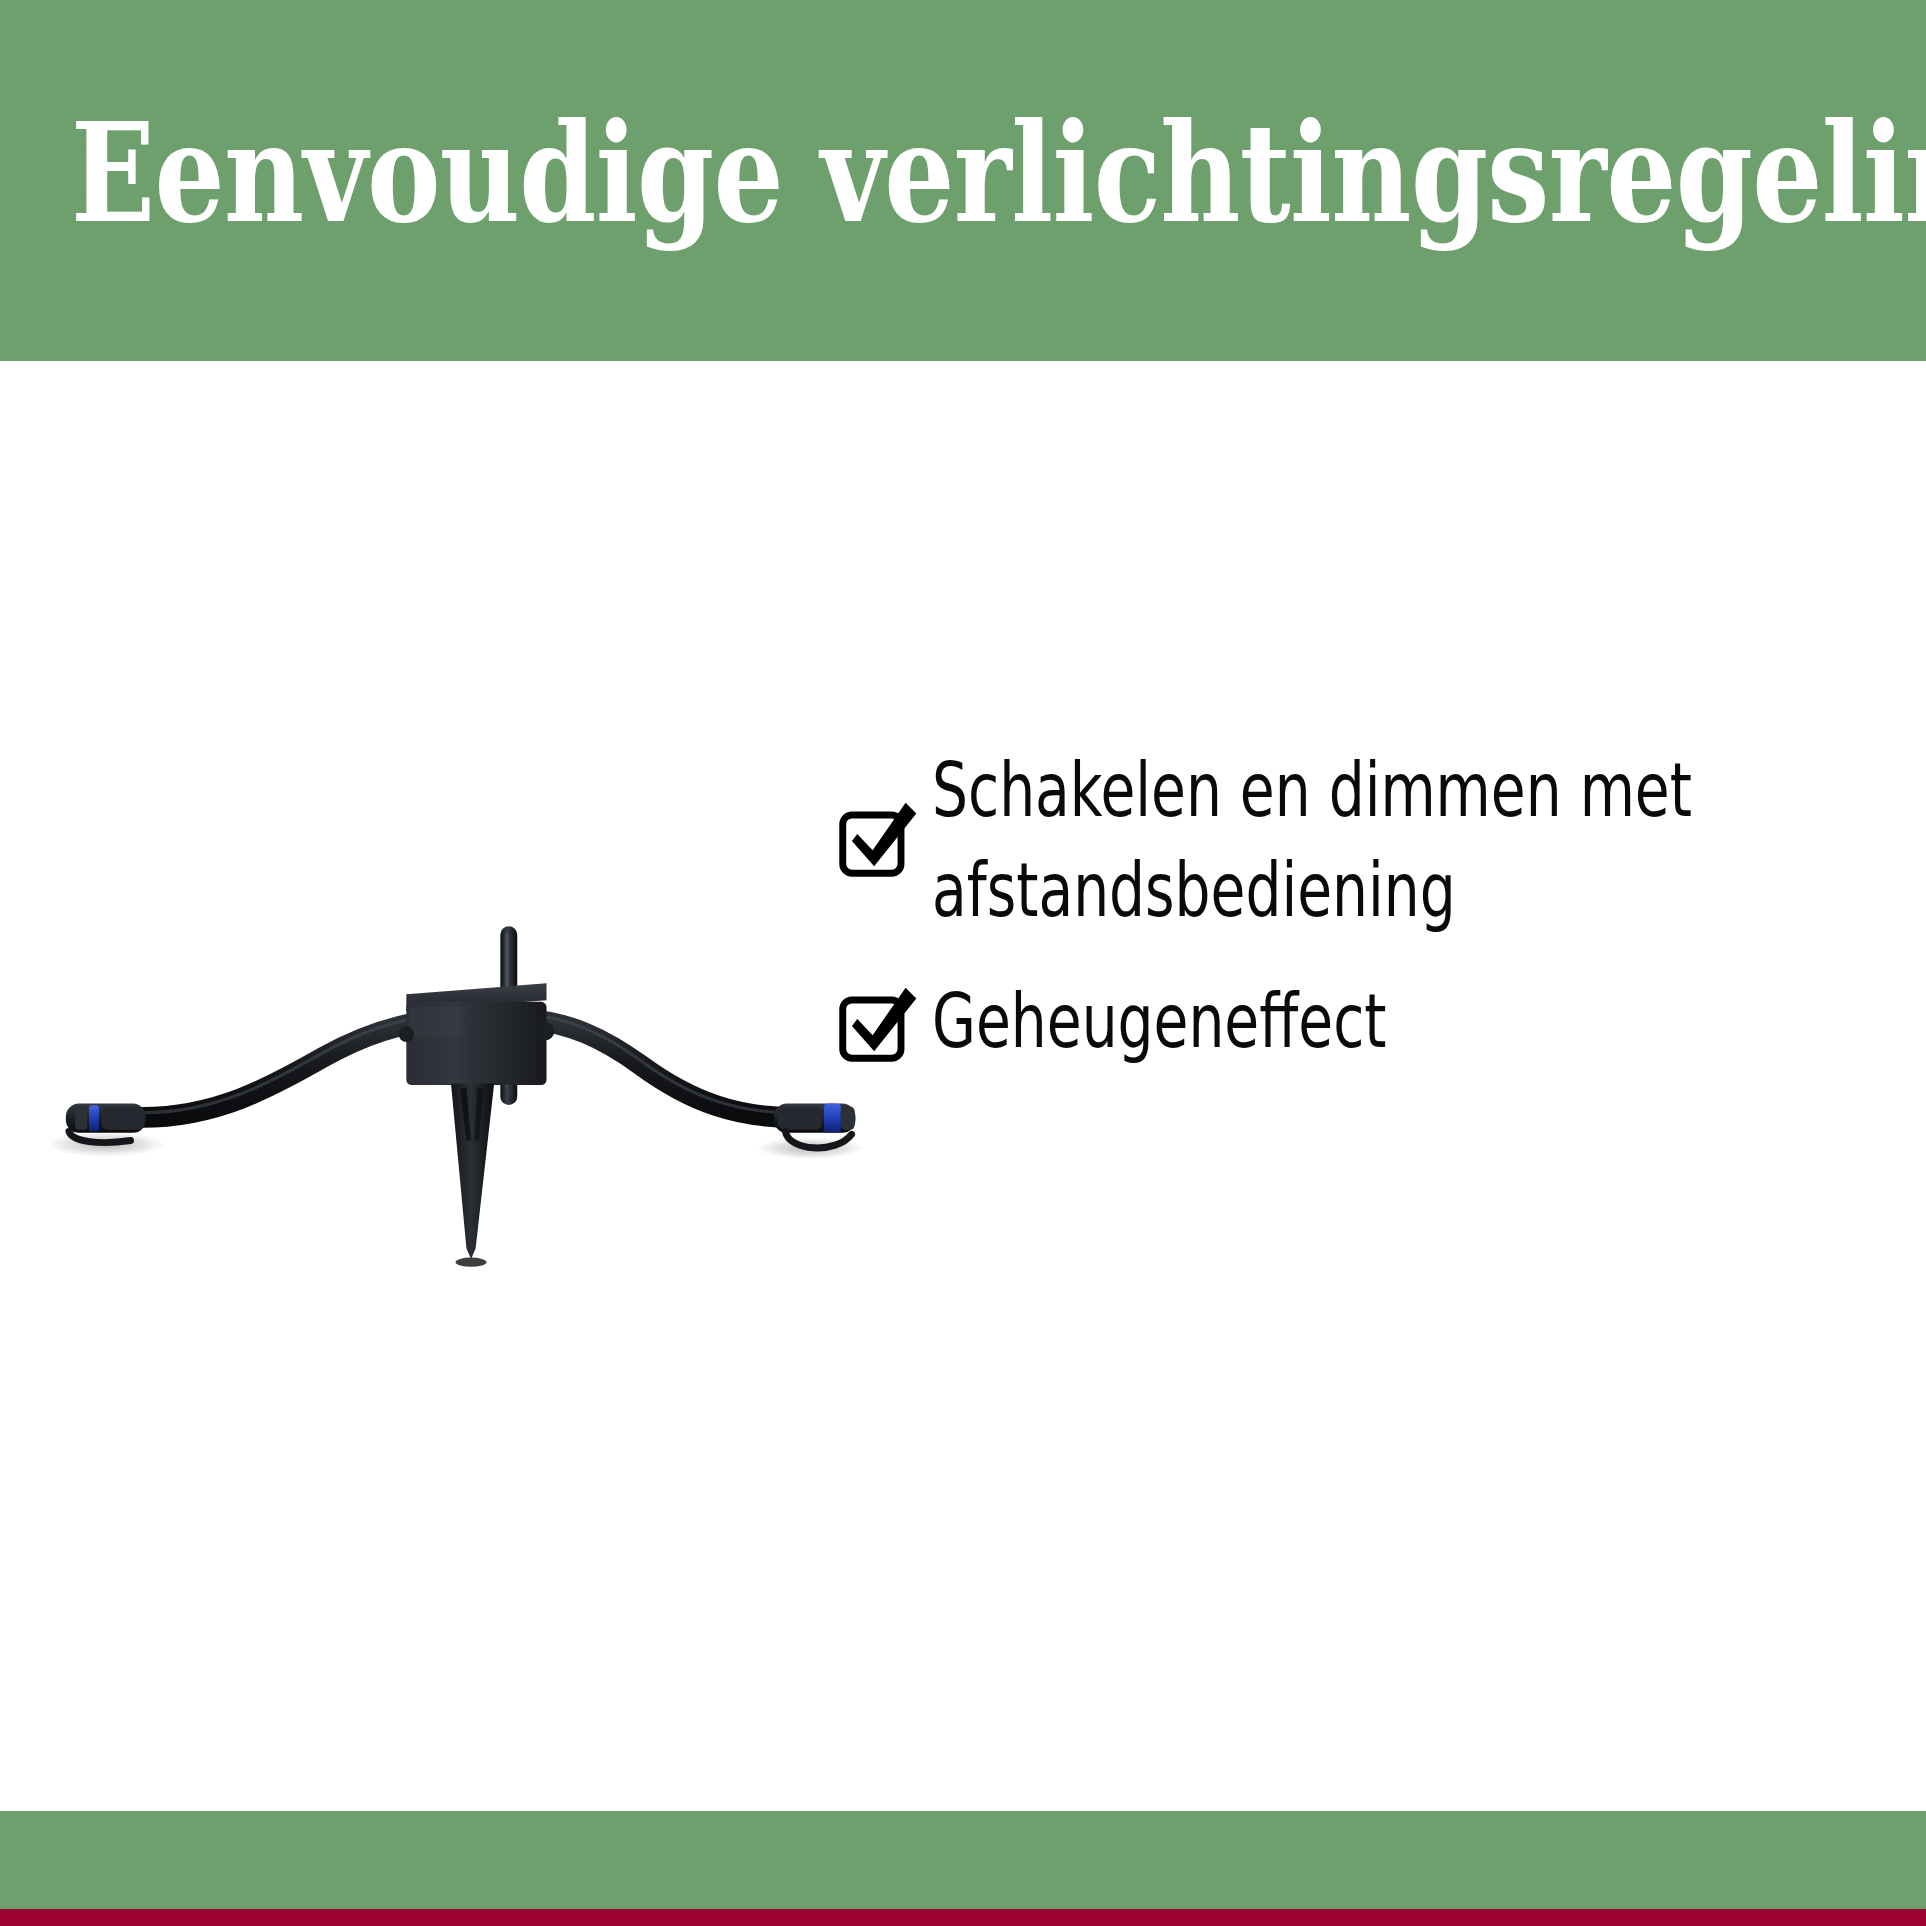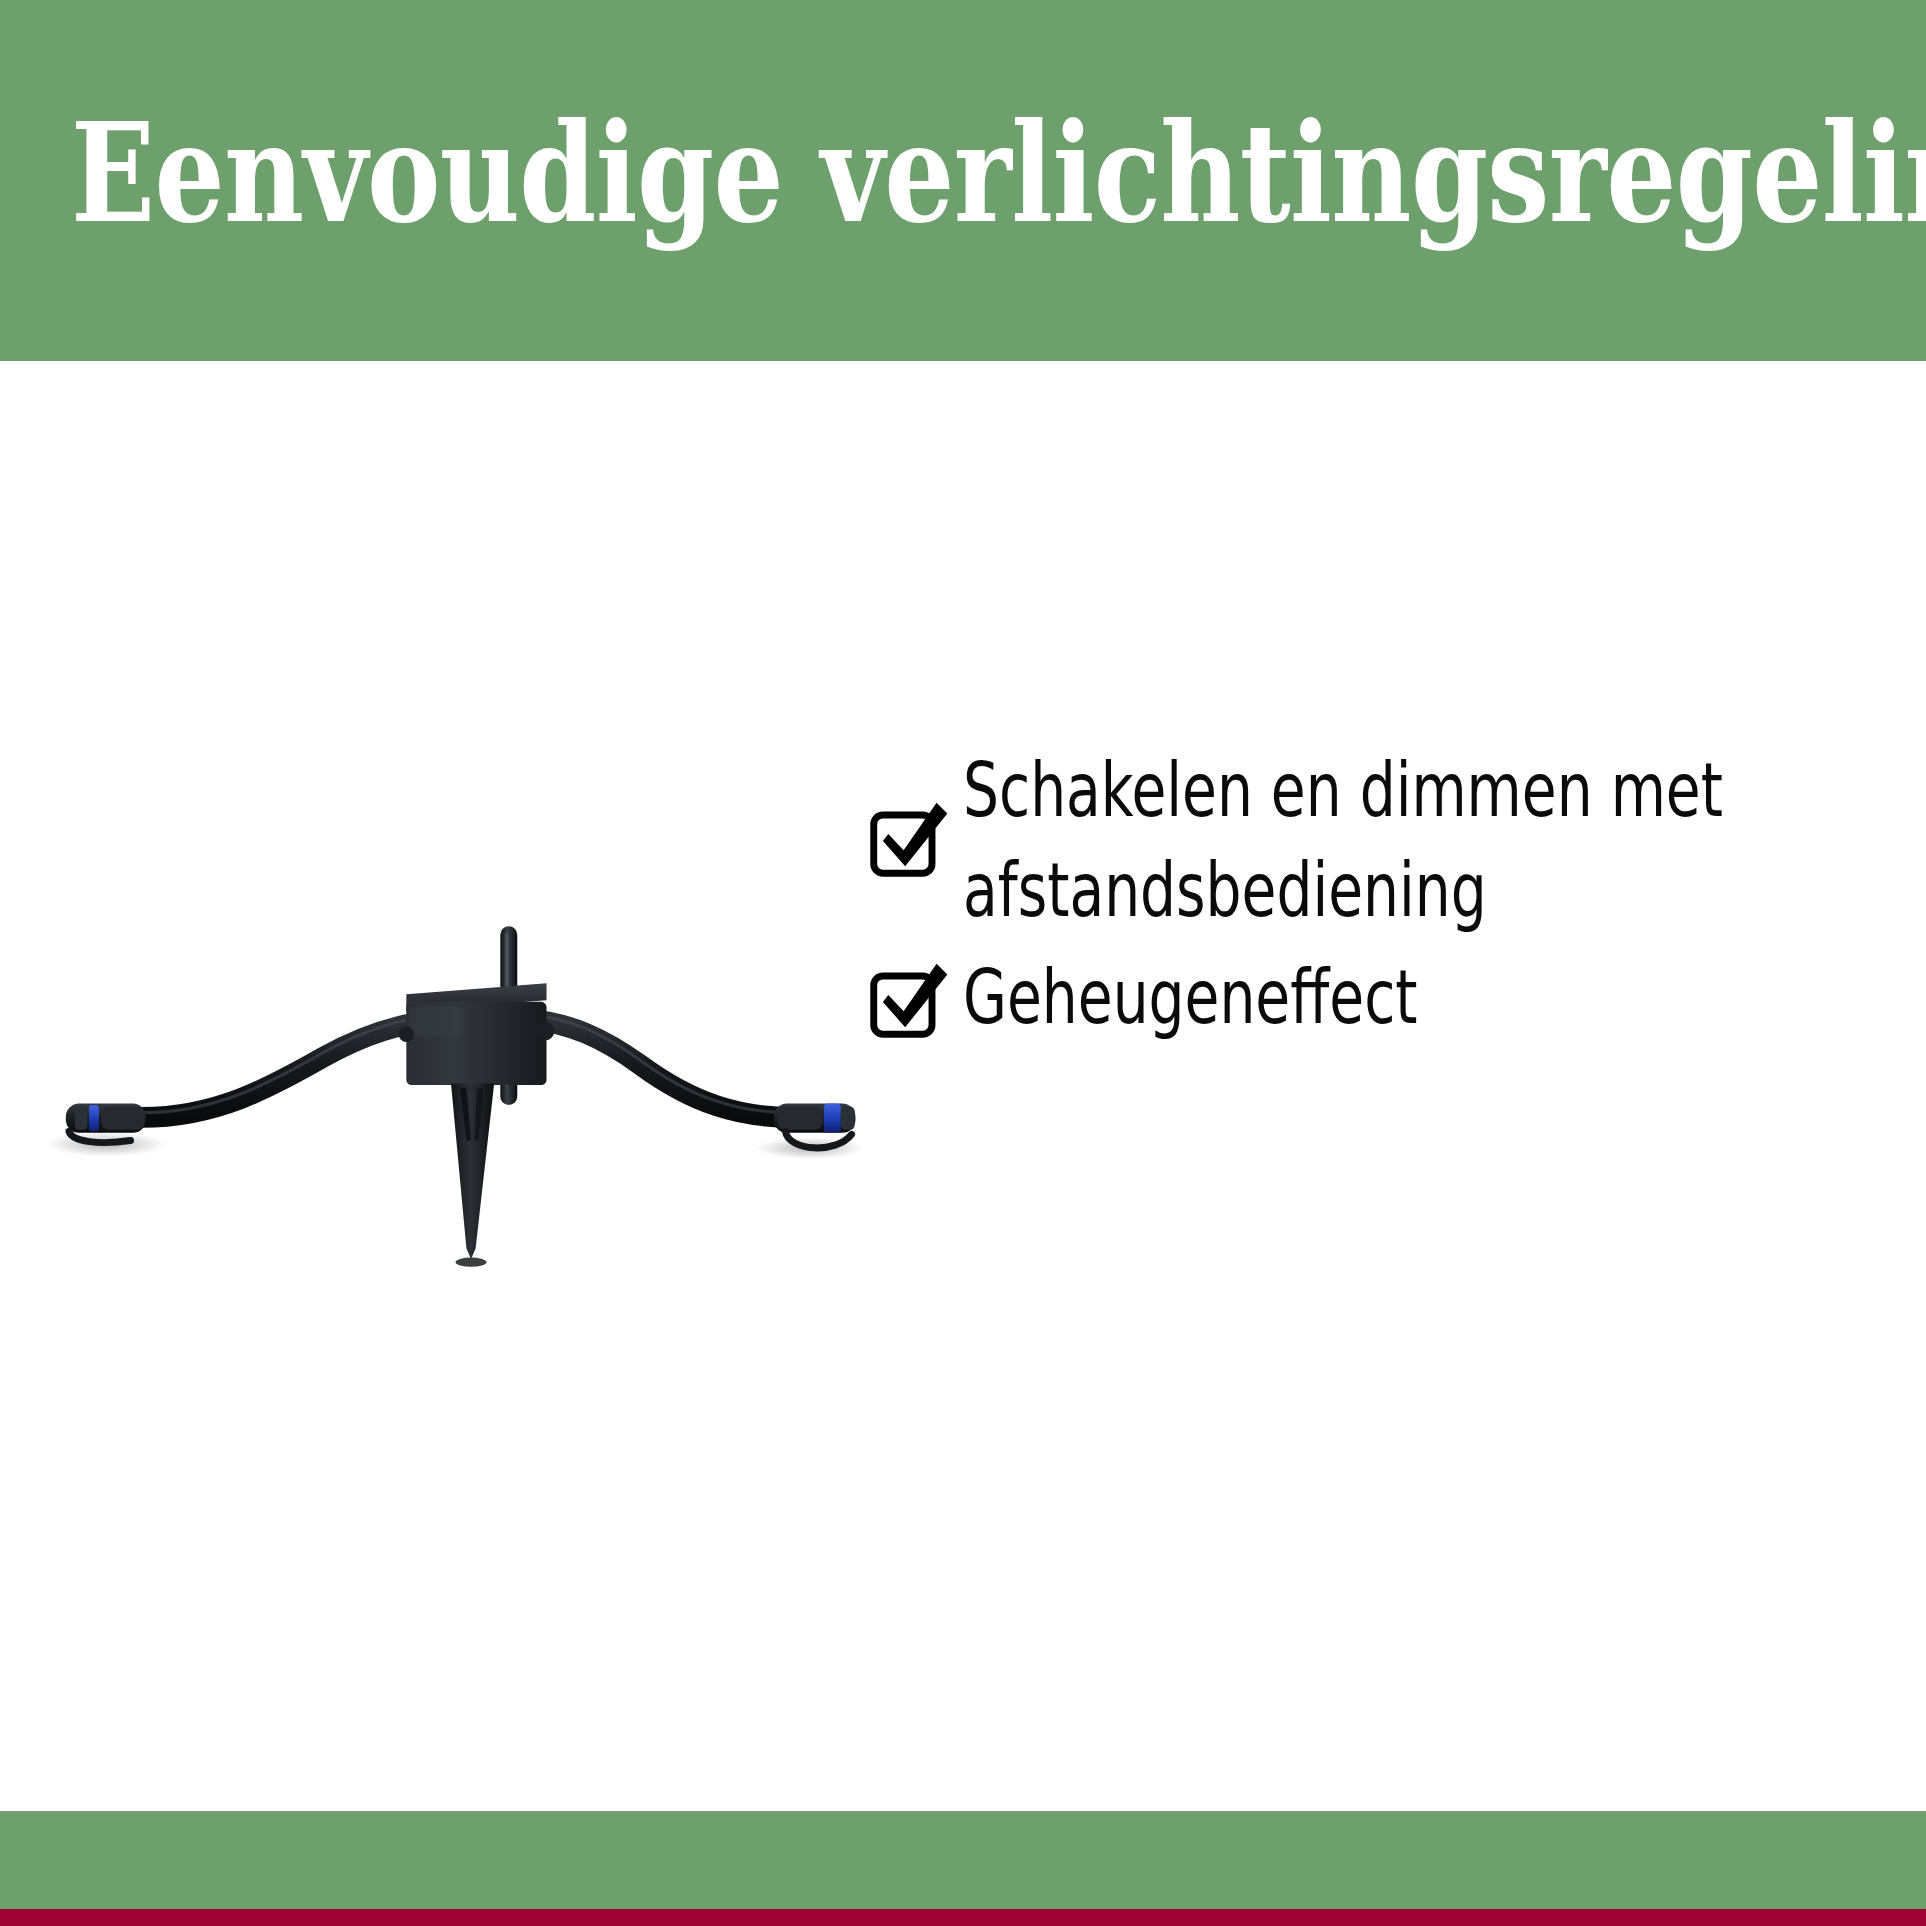--- a/index.html
+++ b/index.html
@@ -74,30 +74,30 @@
   }
   .product-area svg {
     display: block;
     width: 100%;
     height: 100%;
   }
 
   
   .feature-list {
     position: absolute;
-    left: 863px;
+    left: 832px;
     top: 740px;
     width: 1033px;
   }
   .feature-item {
     position: relative;
     min-height: 139px;
   }
   .feature-item.item-0 { margin-top: 0px; }
-  .feature-item.item-1 { margin-top: 68px; }
+  .feature-item.item-1 { margin-top: 92px; }
   .feature-item.item-2 { margin-top: 133px; }
 
   .check-icon {
     position: absolute;
     left: 0px;
     width: 92px;
     height: 92px;
   }
   .feature-item.item-0 .check-icon { top: 55px; }
   .feature-item.item-1 .check-icon { top: 9.2px; }

